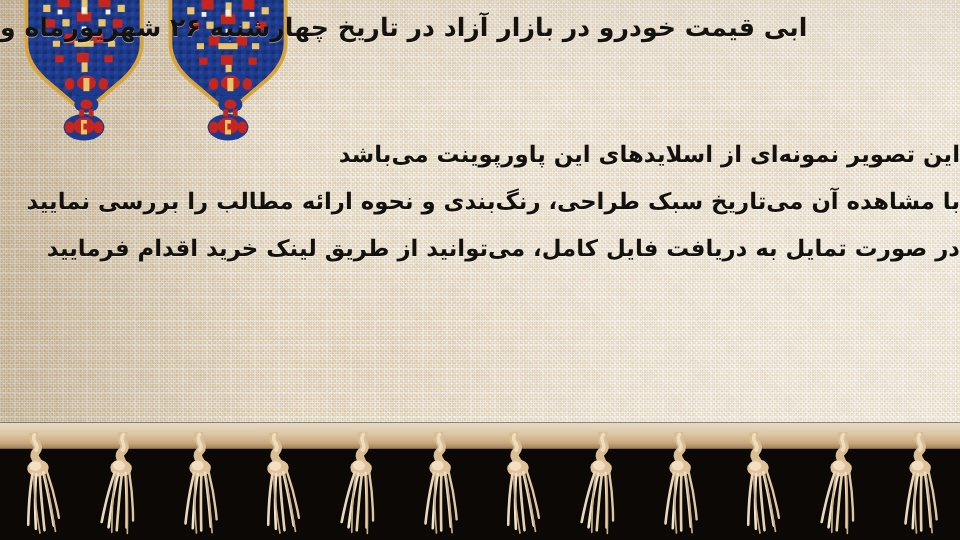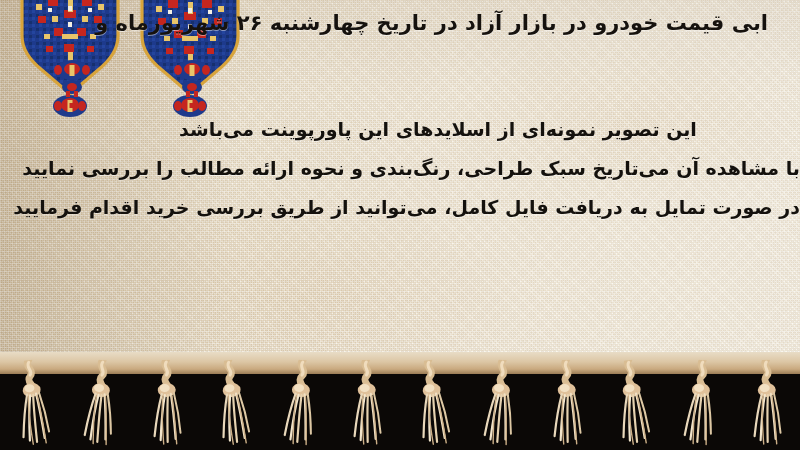--- a/index.html
+++ b/index.html
@@ -69,39 +69,39 @@
       linear-gradient(to bottom, rgba(120,95,62,.07), rgba(120,95,62,0) 25%);
     pointer-events: none;
   }
 
   
   .title-block {
     position: absolute;
     top: 6px;
     right: 4px;
     width: 796px;
-    text-align: right;
+    text-align: left;
     color: #16120e;
     font-size: 21px;
     font-weight: bold;
     line-height: 34px;
     letter-spacing: -0.2px;
     white-space: nowrap;
     direction: rtl;
     text-shadow: 0 1px 0 rgba(255,255,255,.45);
   }
   .title-line-1 {
     margin-right: 28px;
   }
   .body-block {
     position: absolute;
     top: 110px;
     right: 0;
     width: 724px;
-    text-align: center;
+    text-align: right;
     color: #14110d;
     font-size: 19px;
     font-weight: bold;
     line-height: 39px;
     direction: rtl;
     white-space: nowrap;
     text-shadow: 0 1px 0 rgba(255,255,255,.4);
   }
 
   
@@ -322,21 +322,21 @@
       </svg>
     </div>
 
     <div class="title-block">
       <div class="title-line-1">ابی قیمت خودرو در بازار آزاد در تاریخ چهارشنبه ۲۶ شهریورماه و</div>
     </div>
 
     <div class="body-block">
       <div>این تصویر نمونه‌ای از اسلایدهای این پاورپوینت می‌باشد</div>
       <div>با مشاهده آن می‌تاریخ سبک طراحی، رنگ‌بندی و نحوه ارائه مطالب را بررسی نمایید</div>
-      <div>در صورت تمایل به دریافت فایل کامل، می‌توانید از طریق بررسی خرید اقدام فرمایید</div>
+      <div>در صورت تمایل به دریافت فایل کامل، می‌توانید از طریق لینک خرید اقدام فرمایید</div>
     </div>
   </div>
 
   <div class="fringe-area">
     <div class="fringe-edge"></div>
     <div id="tassels">
         <div class="tassel" style="left:16px; transform:rotate(-6deg);"><svg width="34" height="86" viewBox="0 0 34 86" aria-hidden="true">
             <g stroke="#e2c9a4" fill="none" stroke-linecap="round">
               <path d="M17 0 C11 6, 23 10, 17 16 C11 22, 23 26, 17 32" stroke-width="7" stroke="#d9bd93"></path>
               <path d="M17 2 C13 7, 21 11, 17 15" stroke-width="3" stroke="#f0dcbd"></path>

